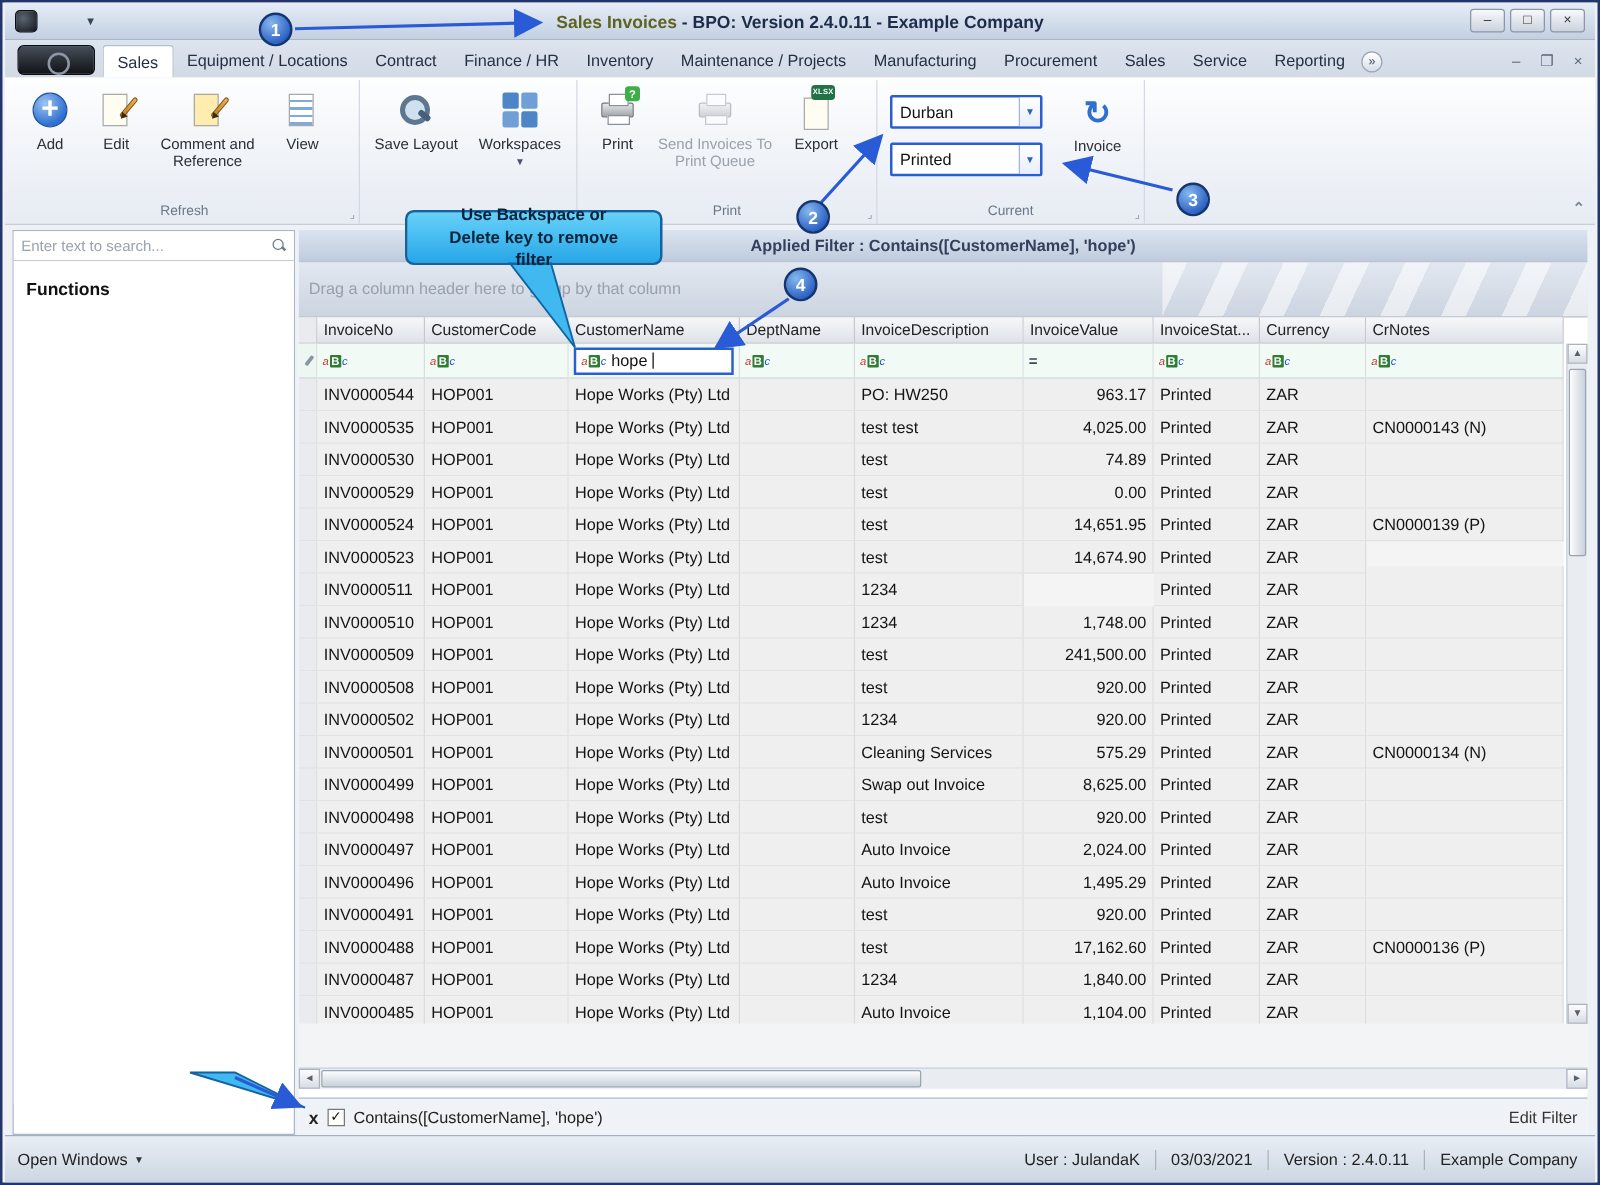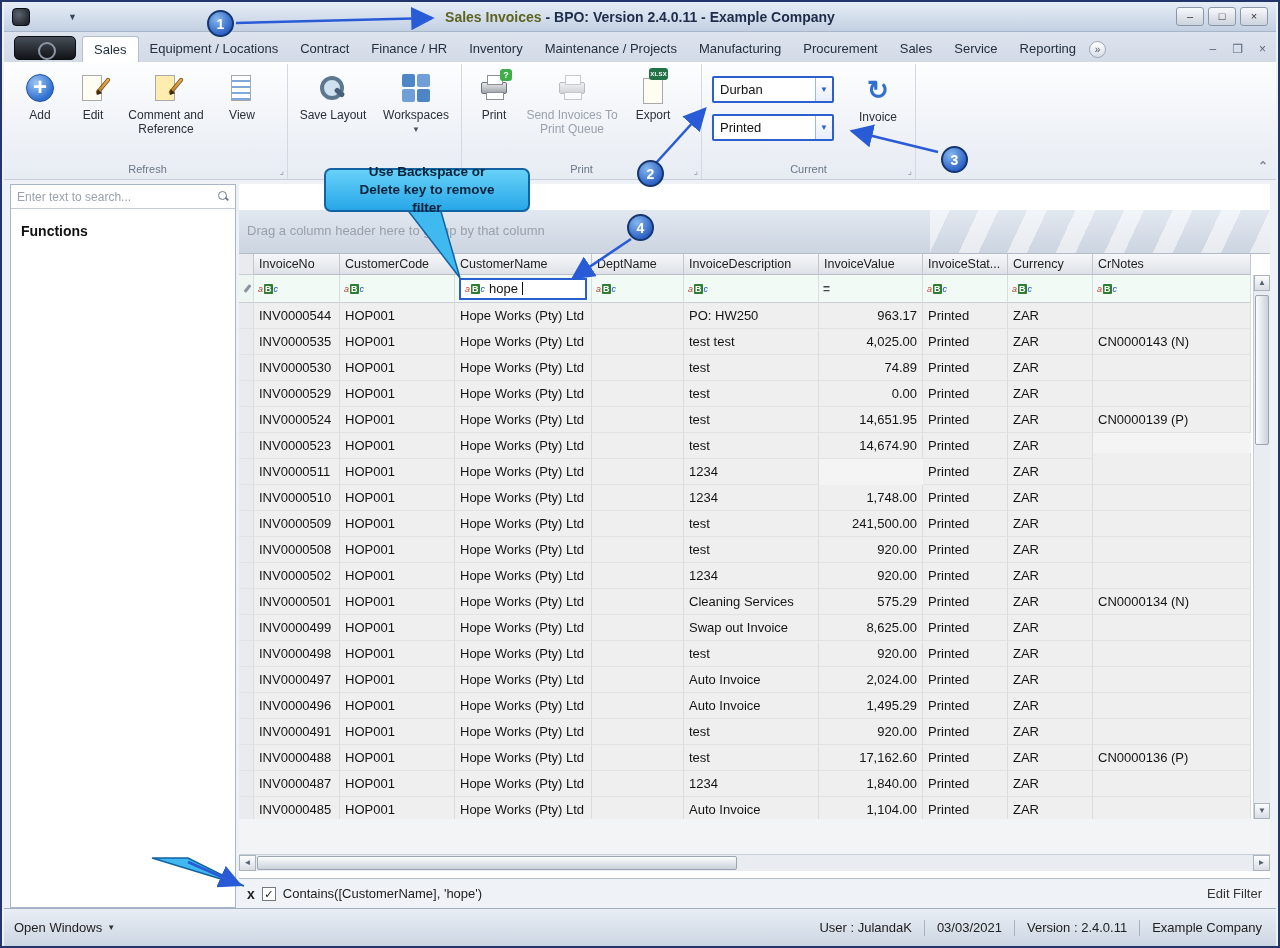--- a/index.html
+++ b/index.html
@@ -308,20 +308,21 @@
     <div class="side-search">
       <span class="ph">Enter text to search...</span>
       <span class="mag"></span>
     </div>
     <div class="side-body">
       <div class="functions-label">Functions</div>
     </div>
   </div>
 
   <div class="main">
+    <div class="appliedbar">Applied Filter : Contains([CustomerName], 'hope')</div>
     <div class="groupbar">
       <div class="grouphint">Drag a column header here to group by that column</div>
     </div>
     <div class="gridhead">
       <div class="indcell"></div>
     <div class="hcell" style="width: 86px;">
           <span>InvoiceNo</span>
         </div>
         <div class="hcell" style="width: 115px;">
           <span>CustomerCode</span>

